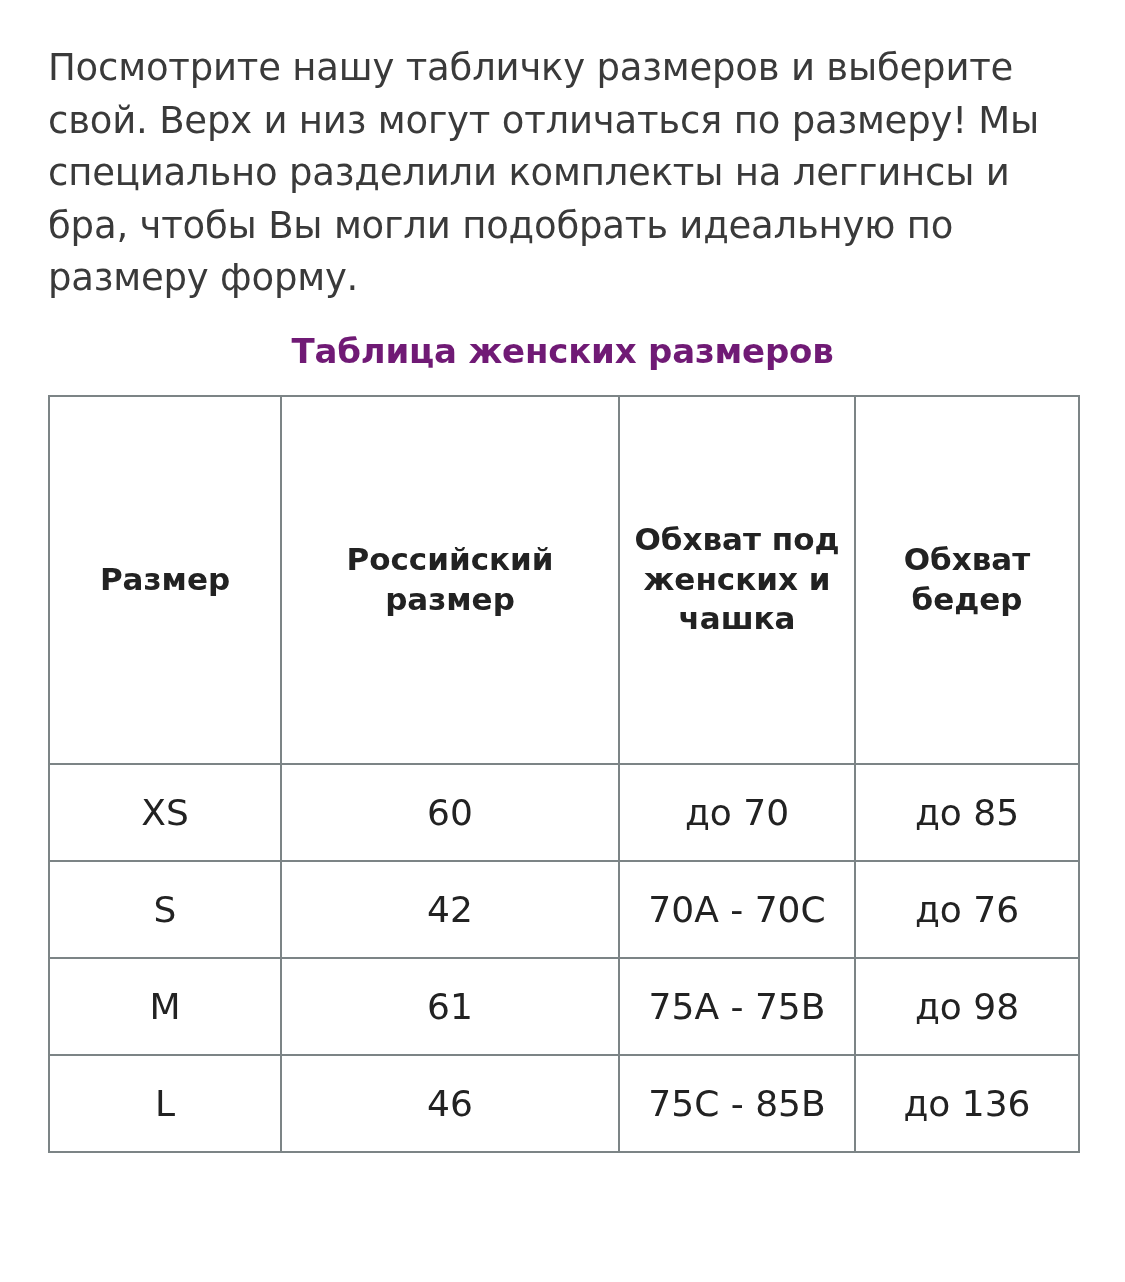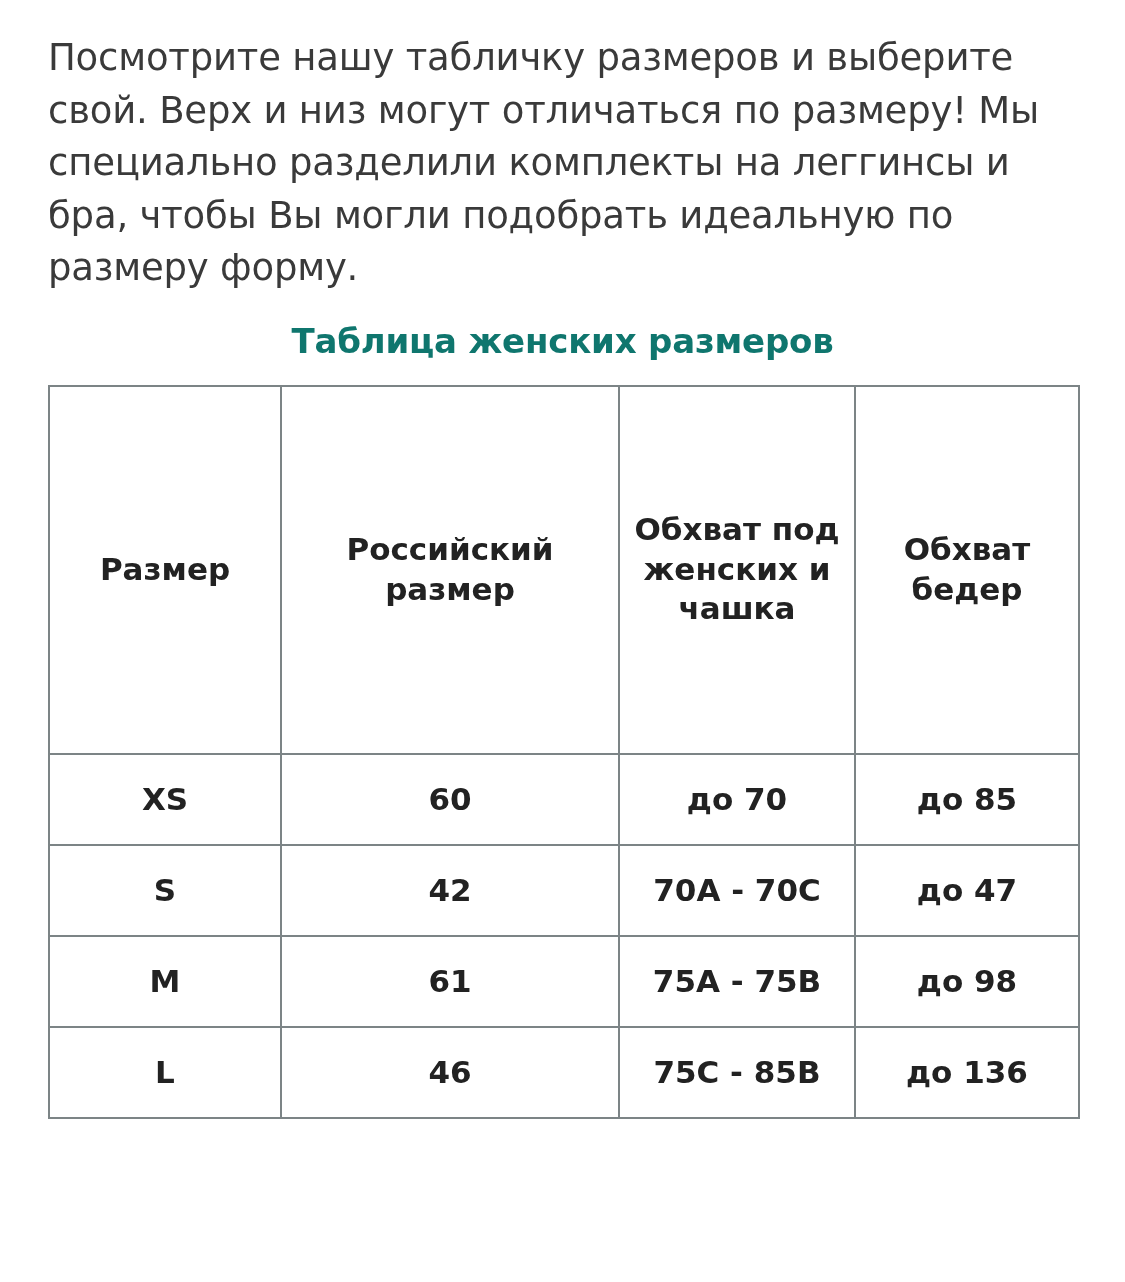--- a/index.html
+++ b/index.html
@@ -10,35 +10,35 @@
   body {
     width: 1125px;
     min-height: 1282px;
     font-family: "DejaVu Sans", "Liberation Sans", sans-serif;
     color: #2b2b2b;
     -webkit-font-smoothing: antialiased;
   }
   .page {
     width: 1125px;
     box-sizing: border-box;
-    padding: 32px 48px 0 48px;
+    padding: 42px 48px 0 48px;
   }
   .intro {
     font-size: 37px;
     line-height: 1.42;
     color: #3a3a3a;
     letter-spacing: -0.2px;
     margin: 0 0 26px 0;
     font-weight: 400;
   }
   .table-title {
     text-align: center;
     font-size: 34px;
     font-weight: bold;
-    color: #0f766e;
+    color: #701a75;
     margin: 8px 0 24px 0;
     letter-spacing: -0.2px;
   }
   table.size-table {
     border-collapse: collapse;
     width: 1030px;
     margin: 0 auto;
     table-layout: fixed;
   }
   table.size-table th,
@@ -49,22 +49,22 @@
     color: #222222;
   }
   table.size-table th {
     font-size: 31px;
     font-weight: bold;
     line-height: 1.28;
     padding: 18px 8px;
     height: 330px;
   }
   table.size-table td {
-    font-size: 31px;
-    font-weight: 700;
+    font-size: 36px;
+    font-weight: 400;
     padding: 26px 6px;
     line-height: 1.2;
   }
   col.c1 { width: 232px; }
   col.c2 { width: 338px; }
   col.c3 { width: 236px; }
   col.c4 { width: 224px; }
   .bottom-pad { height: 40px; }
 </style>
 </head>
@@ -95,21 +95,21 @@
       <tr>
         <td>XS</td>
         <td>60</td>
         <td>до 70</td>
         <td>до 85</td>
       </tr>
       <tr>
         <td>S</td>
         <td>42</td>
         <td>70A - 70C</td>
-        <td>до 47</td>
+        <td>до 76</td>
       </tr>
       <tr>
         <td>M</td>
         <td>61</td>
         <td>75A - 75B</td>
         <td>до 98</td>
       </tr>
       <tr>
         <td>L</td>
         <td>46</td>

